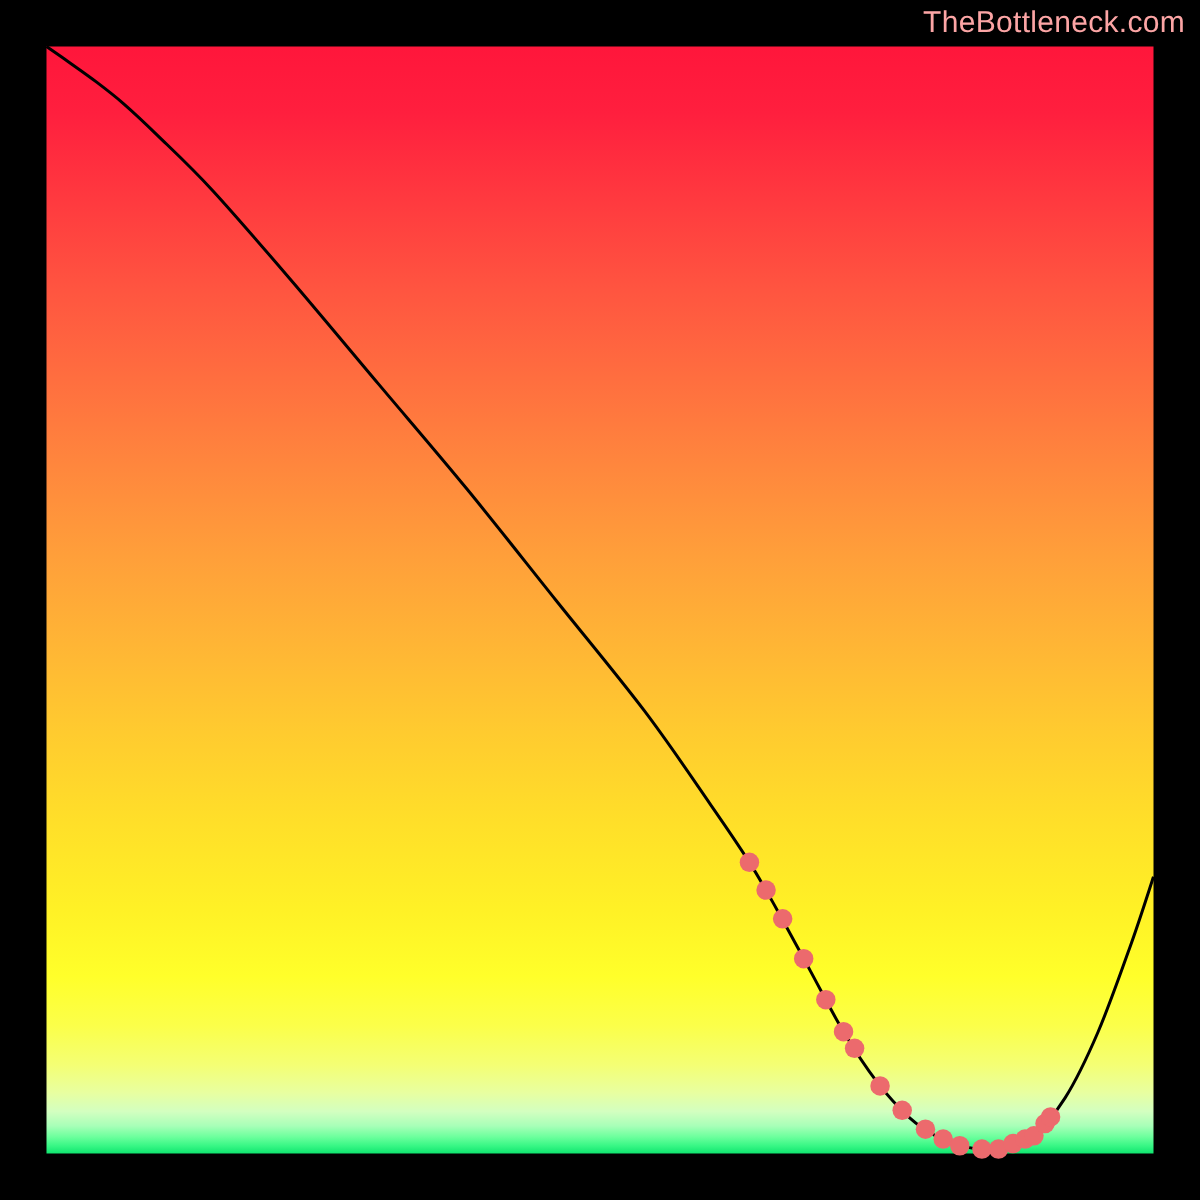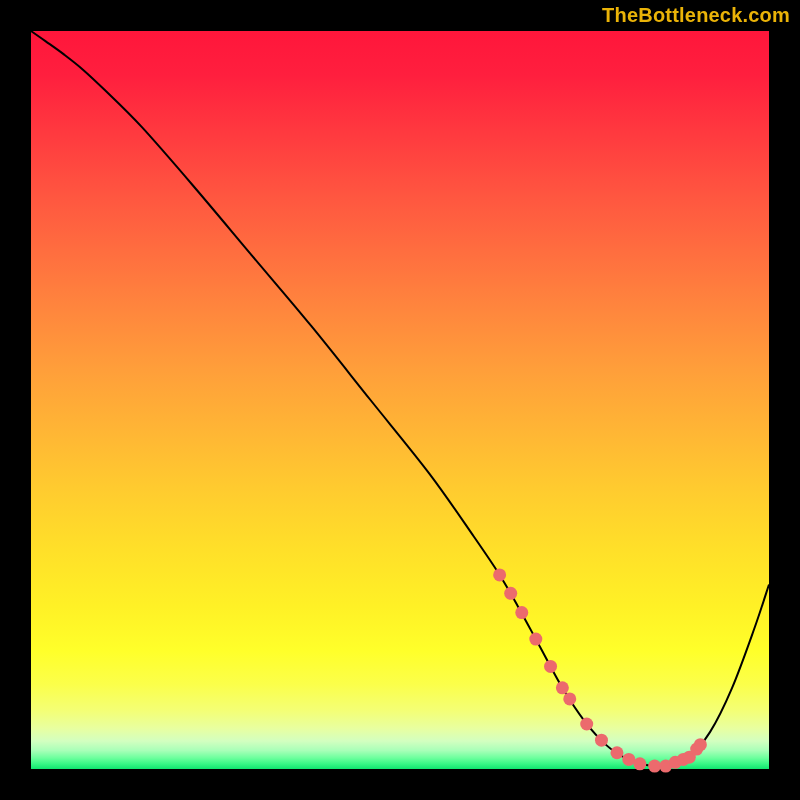--- a/index.html
+++ b/index.html
@@ -13,23 +13,23 @@
   }
   .chart-wrap {
     position: relative;
     width: 800px;
     height: 800px;
   }
   .watermark {
     position: absolute;
     top: 4px;
     right: 10px;
-    color: #eab308;
+    color: #fca5a5;
     font-size: 20px;
-    font-weight: 700;
+    font-weight: 400;
     letter-spacing: 0.2px;
     z-index: 5;
   }
   svg.plot {
     position: absolute;
     top: 0;
     left: 0;
   }
 </style>
 </head>

